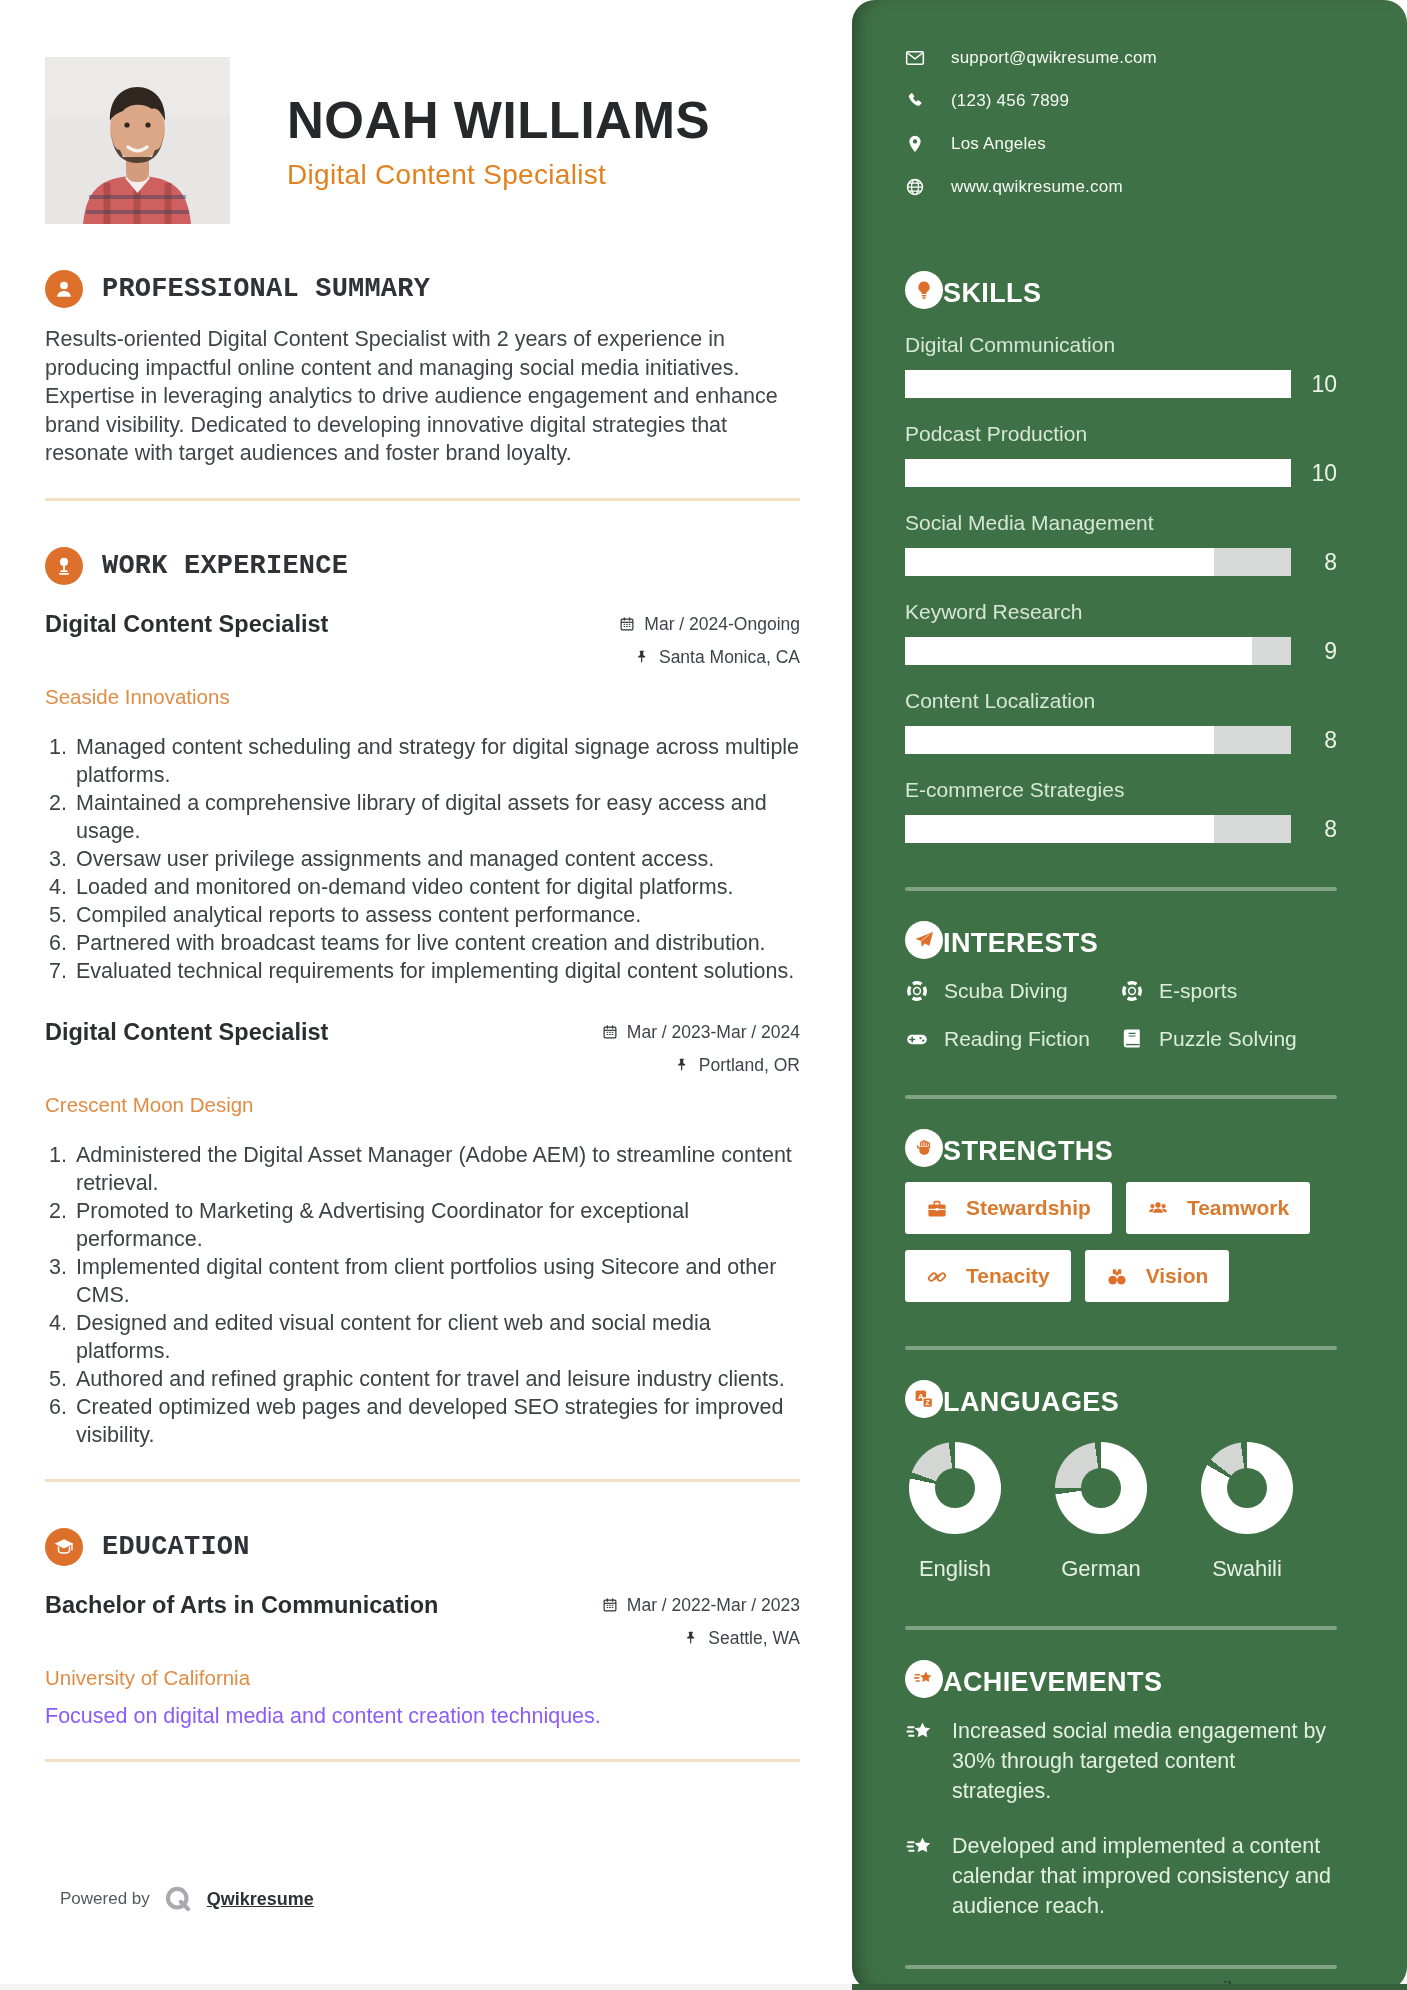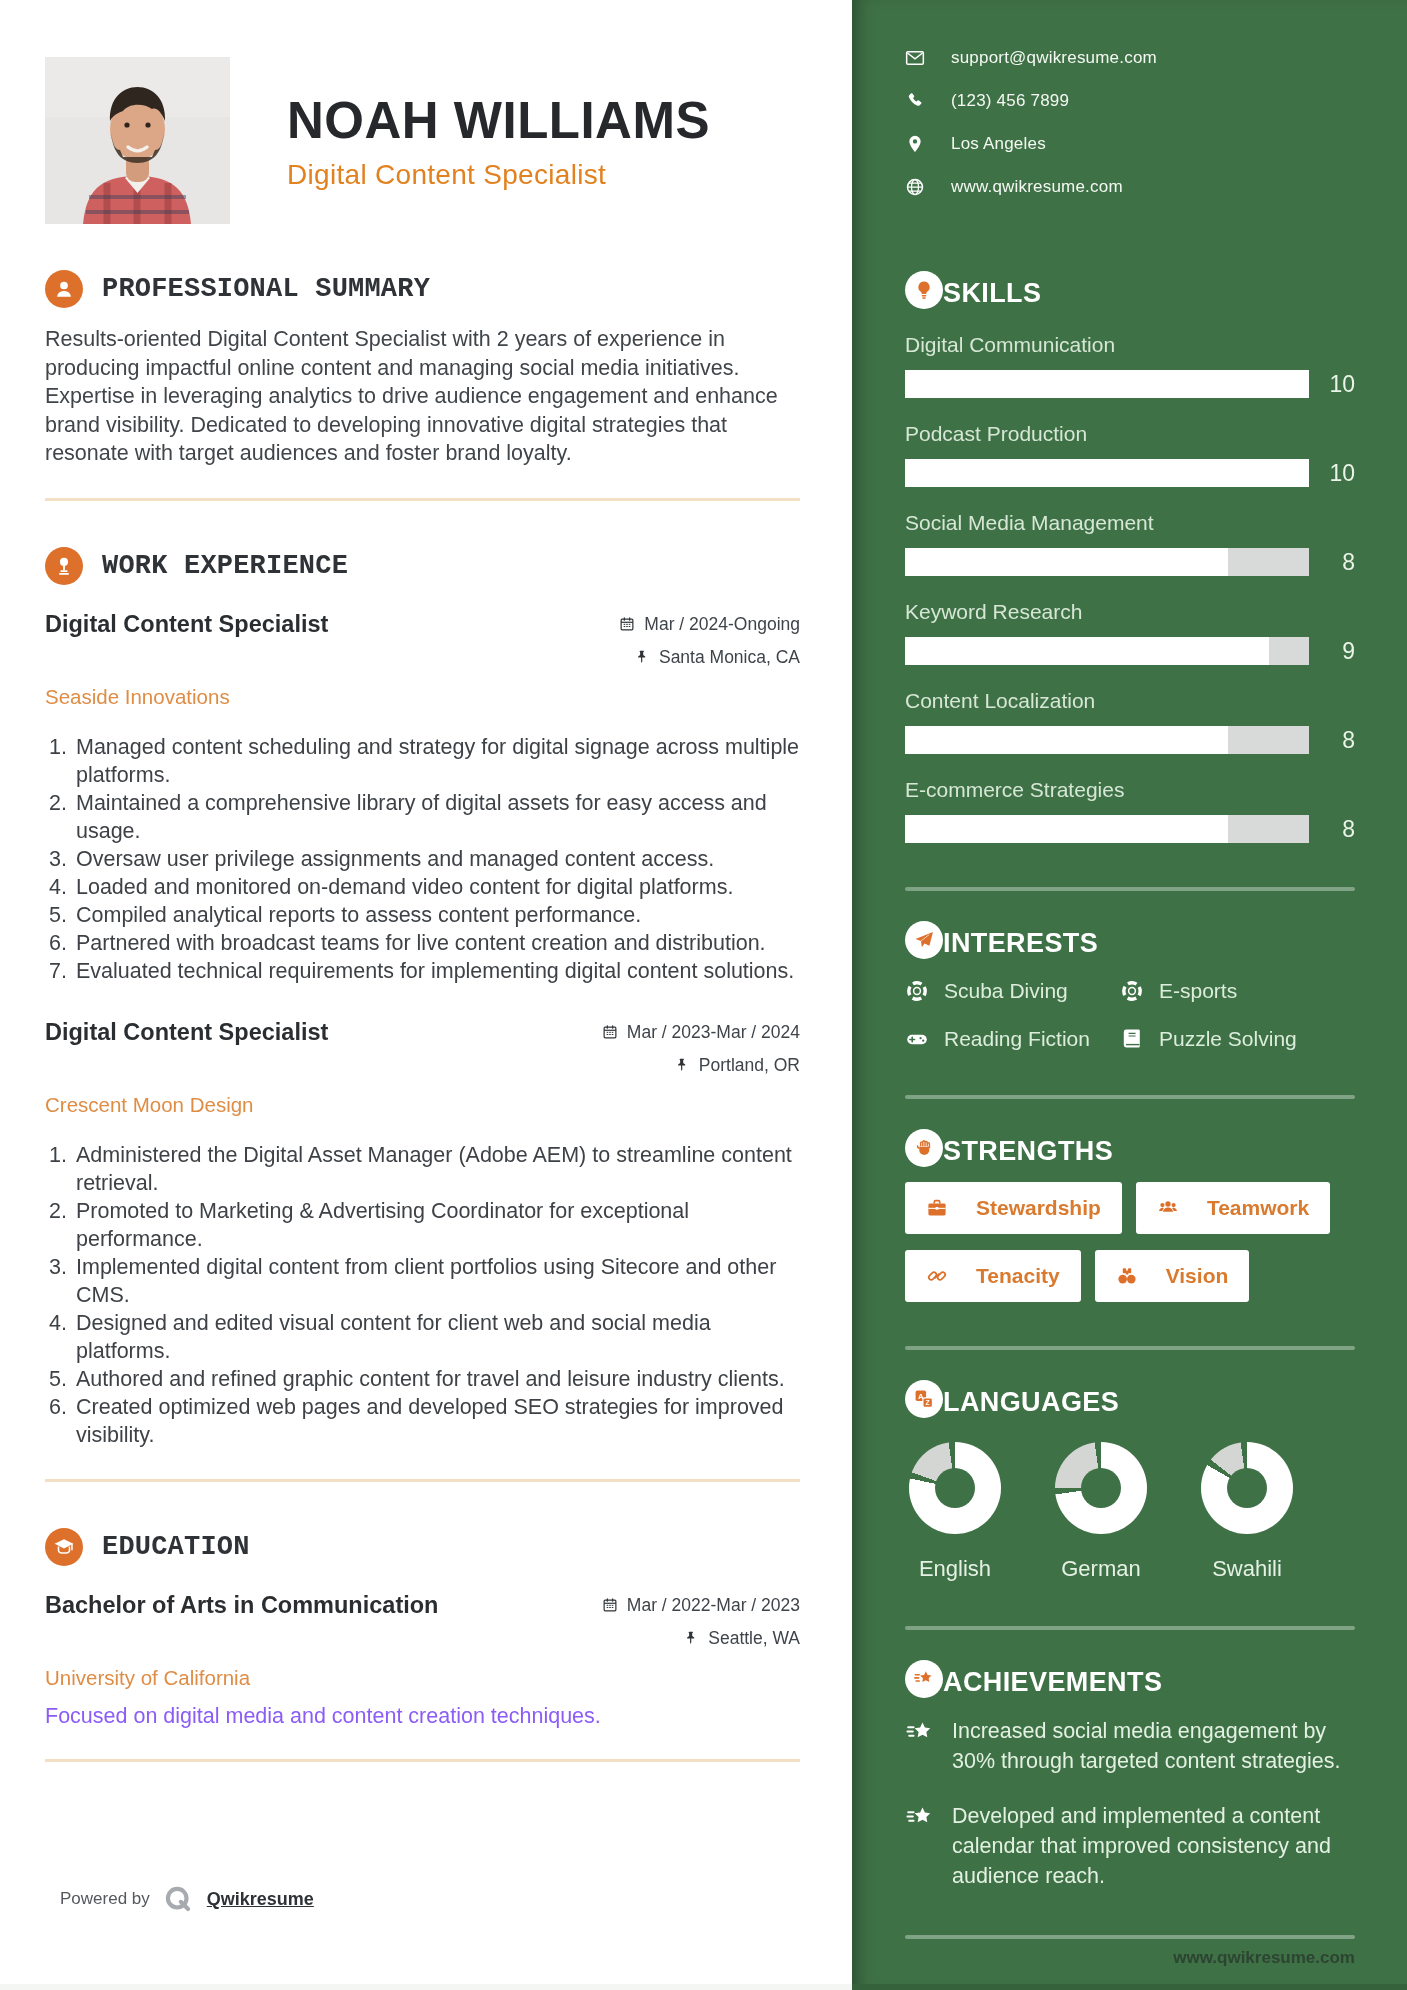--- a/index.html
+++ b/index.html
@@ -44,22 +44,22 @@
   .edu-note { margin-top:14px; font-size:21.5px; color:#8b5cf6; }
 
   footer.pf { margin-top:122px; display:flex; align-items:center; gap:13px; padding-left:15px;
               font-size:17px; color:#55595e; }
   .q-logo { width:31px; height:31px; display:inline-flex; }
   .q-logo svg { width:100%; height:100%; }
   .brand { color:#2e3135; font-weight:600; text-decoration:underline; font-size:18px; cursor:pointer; }
 
   
   .sidebar { width:555px; flex:0 0 555px; background:#3f7146; color:#fff;
-             padding:48px 52px 0 53px; position:relative;
-             box-shadow:inset 14px 0 18px -10px rgba(0,0,0,.35); }
+             padding:48px 70px 0 53px; position:relative;
+             box-shadow:inset 14px 0 18px -10px rgba(0,0,0,.35);border-radius:23px; }
   .sidebar::after { content:""; position:absolute; left:0; right:0; bottom:0; height:6px; background:#35613b; }
 
   ul.contact { list-style:none; margin:0; padding:0; }
   ul.contact li { display:flex; align-items:center; gap:26px; margin-bottom:23px;
                   font-size:17px; color:#f4f8f3; letter-spacing:.2px; cursor:pointer; }
   .c-ic { width:20px; height:20px; color:#fff; display:inline-flex; flex:none; }
   .c-ic svg { width:100%; height:100%; }
 
   .side-sec-skills { margin-top:74px; }
   .side-head { display:flex; align-items:flex-end; }
@@ -77,21 +77,21 @@
 
   .side-div { height:4px; border-radius:2px; background:#9db9a0; opacity:.7; margin-top:44px; }
 
   .side-sec { margin-top:30px; }
   .int-grid { display:grid; grid-template-columns:215px 1fr; row-gap:24px; margin-top:20px; }
   .int-item { display:flex; align-items:center; gap:15px; font-size:21px; color:#dceddc; }
   .int-ic { width:24px; height:24px; color:#fff; display:inline-flex; flex:none; }
   .int-ic svg { width:100%; height:100%; }
 
   .badges { display:flex; flex-wrap:wrap; gap:16px 14px; margin-top:15px; }
-  .badge { display:inline-flex; align-items:center; gap:28px; background:#fff; border-radius:3px;
+  .badge { display:inline-flex; align-items:flex-end; gap:18px; background:#fff; border-radius:3px;
            padding:14px 21px; font-size:21px; color:#d97a2e; font-weight:600; }
   .badge .b-ic { width:22px; height:22px; color:#dd712c; display:inline-flex; }
   .badge .b-ic svg { width:100%; height:100%; }
 
   .langs { display:flex; gap:46px; margin-top:24px; }
   .lang { width:100px; text-align:center; }
   .donut { width:92px; height:92px; border-radius:50%; margin:0 auto; position:relative; }
   .donut::after { content:""; position:absolute; inset:26px; border-radius:50%; background:#3f7146; }
   .lang-name { margin-top:22px; font-size:22px; color:#e6f1e5; }
 

